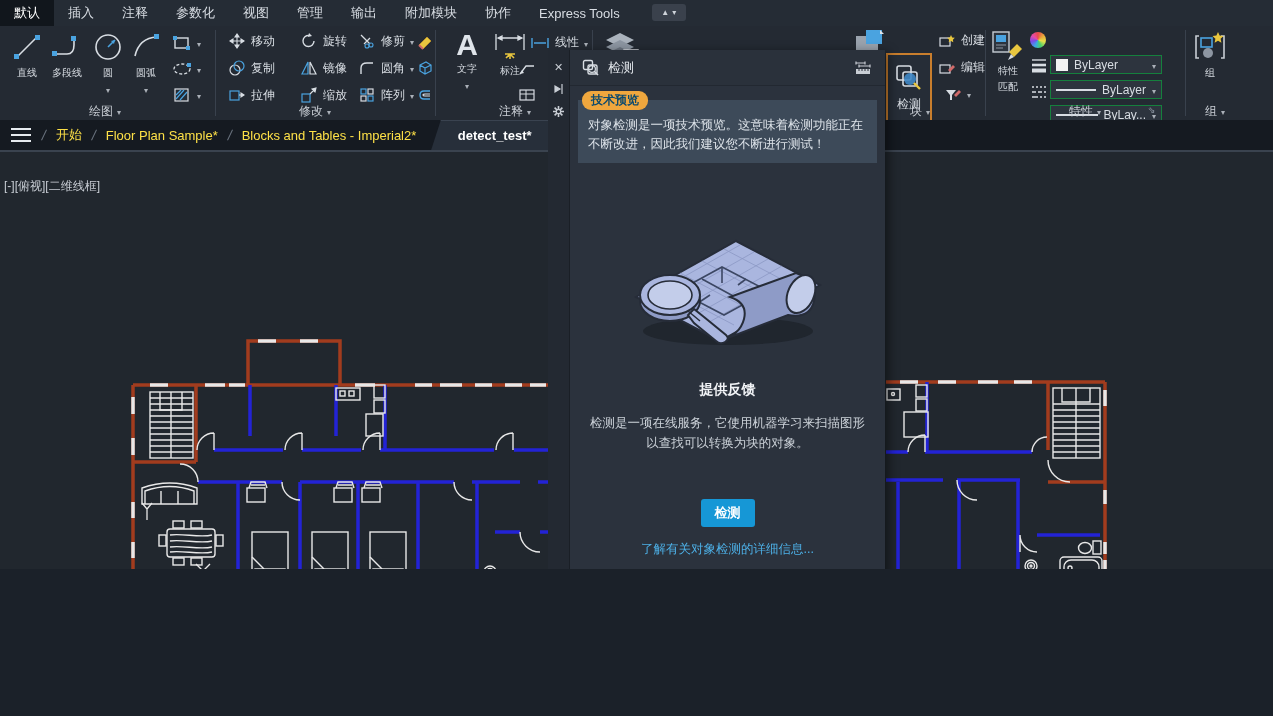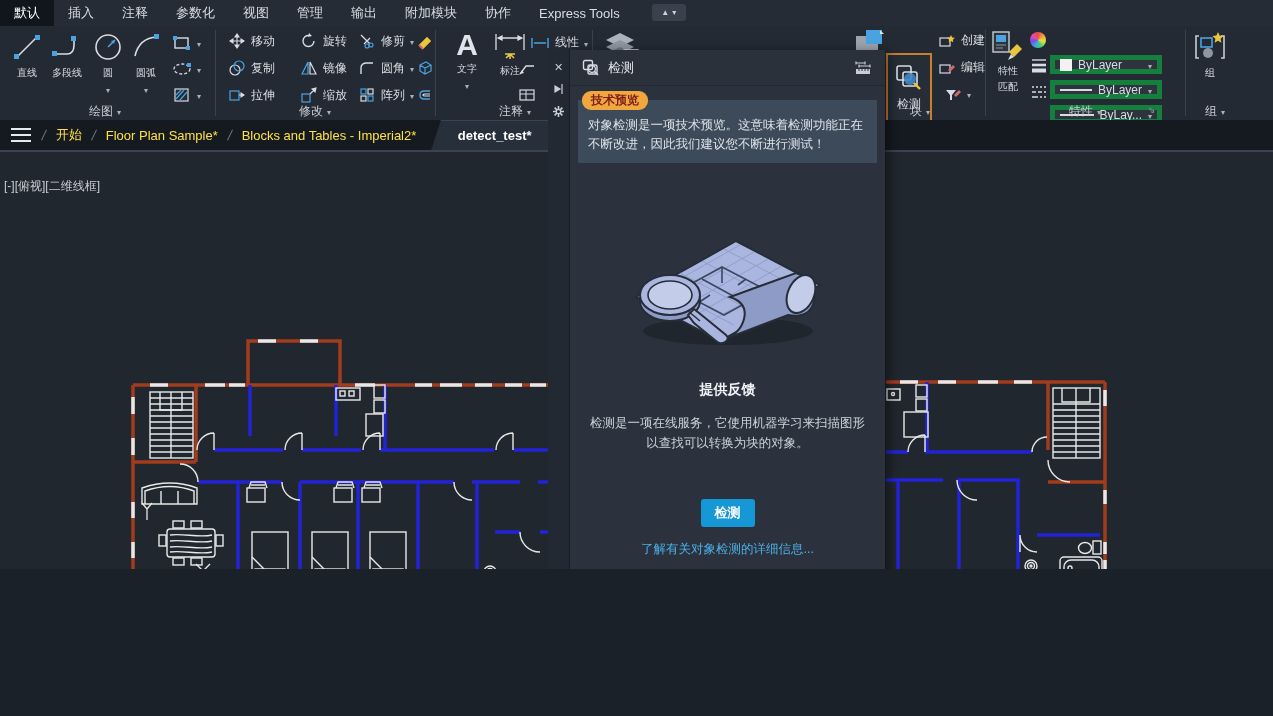--- a/index.html
+++ b/index.html
@@ -23,21 +23,21 @@
   .caret::after{content:"▾";font-size:8px;color:#aab0b8;}
   .ic{display:block;}
   .bigA{font-size:30px;font-weight:bold;color:#dfe4ea;line-height:30px;}
 
   
   #layer-dd{position:absolute;left:646px;top:28px;width:202px;height:21px;background:#2d343e;border:1px solid #434c58;display:flex;align-items:center;gap:6px;padding:0 6px;}
   #layer-dd .sw{width:13px;height:13px;background:#f2f2f2;}
   #layer-dd .cr{margin-left:auto;}
 
   
-  .prop-dd{position:absolute;left:1050px;width:112px;height:19px;background:#2d343e;border:5px solid #15803d;display:flex;align-items:center;gap:6px;padding:0 5px;color:#d8dde3;}
+  .prop-dd{position:absolute;left:1050px;width:112px;height:19px;background:#2d343e;border:1px solid #15803d;display:flex;align-items:center;gap:6px;padding:0 5px;color:#d8dde3;}
   .prop-dd .sw{width:12px;height:12px;background:#f2f2f2;}
   .prop-dd .line{flex:1;height:0;border-top:2px solid #d8dde3;}
   .prop-dd .cr{margin-left:auto;}
   .prop-dd span{white-space:nowrap;}
 
   
   #detect-big{position:absolute;left:886px;top:27px;width:46px;height:70px;border:2px solid #c97e2d;display:flex;flex-direction:column;align-items:center;justify-content:center;gap:3px;background:#262d37;}
 
   
   #tabbar{position:absolute;left:0;top:120px;width:1273px;height:30px;background:#151a21;display:flex;align-items:center;}
@@ -57,21 +57,21 @@
   #palette-strip{position:absolute;left:548px;top:50px;width:22px;height:640px;background:#232932;border-right:1px solid #1a1f26;display:flex;flex-direction:column;align-items:center;z-index:20;}
   #palette-strip .s-ic{color:#c9ced5;font-size:11px;height:22px;display:flex;align-items:center;justify-content:center;cursor:pointer;}
   #strip-label{margin-top:auto;writing-mode:vertical-rl;color:#aeb5bd;font-size:12px;letter-spacing:2px;margin-bottom:10px;}
   #acad-badge{width:17px;height:19px;background:#c62136;border-radius:2px;color:#fff;font-size:11px;font-weight:bold;display:flex;flex-direction:column;align-items:center;justify-content:center;margin-bottom:8px;line-height:10px;}
   #acad-badge i{display:block;width:11px;height:2px;background:#8f1426;margin-top:1px;}
 
   #palette{position:absolute;left:570px;top:50px;width:315px;height:640px;background:#2b323d;z-index:19;box-shadow:4px 2px 10px rgba(0,0,0,.45);display:flex;flex-direction:column;}
   #pal-header{height:36px;display:flex;align-items:center;padding:0 12px;gap:8px;background:#2a313b;border-bottom:1px solid #222831;color:#e3e7ec;font-size:13px;}
   #pal-header .right{margin-left:auto;}
   #notice-wrap{position:relative;margin:14px 8px 0 8px;}
-  #notice-badge{position:absolute;left:4px;top:-9px;background:#efa73e;color:#7f1d1d;font-weight:bold;font-size:12px;padding:1px 9px;border-radius:9px;}
+  #notice-badge{position:absolute;left:4px;top:-9px;background:#efa73e;color:#0c4a6e;font-weight:bold;font-size:12px;padding:1px 9px;border-radius:9px;}
   #notice-box{background:#3d4a59;padding:16px 10px 8px 10px;color:#dde3e9;font-size:12.5px;line-height:1.55;}
   .linkline{margin-top:2px;}
   a.plink{color:#4db1e8;text-decoration:none;cursor:pointer;}
   #illus{margin:60px auto 0 auto;display:block;}
   #body-title{text-align:center;font-weight:bold;color:#f2f4f7;font-size:14px;margin-top:28px;}
   #body-text{text-align:center;color:#ccd2d9;font-size:12.5px;line-height:1.6;margin:14px 18px 0 18px;}
   #detect-btn{margin:46px auto 0 auto;display:block;background:#1697d6;color:#fff;border:none;border-radius:3px;font-size:13px;font-weight:bold;padding:5px 14px;cursor:pointer;}
   #privacy{text-align:center;margin-top:32px;font-weight:bold;font-size:13px;}
   #details{text-align:center;margin-top:14px;font-size:12.5px;}
 </style>

